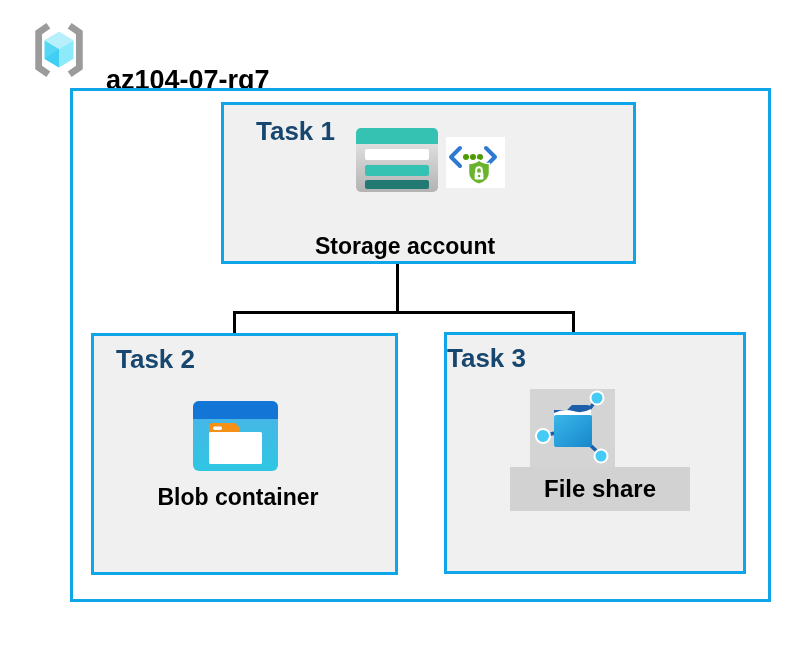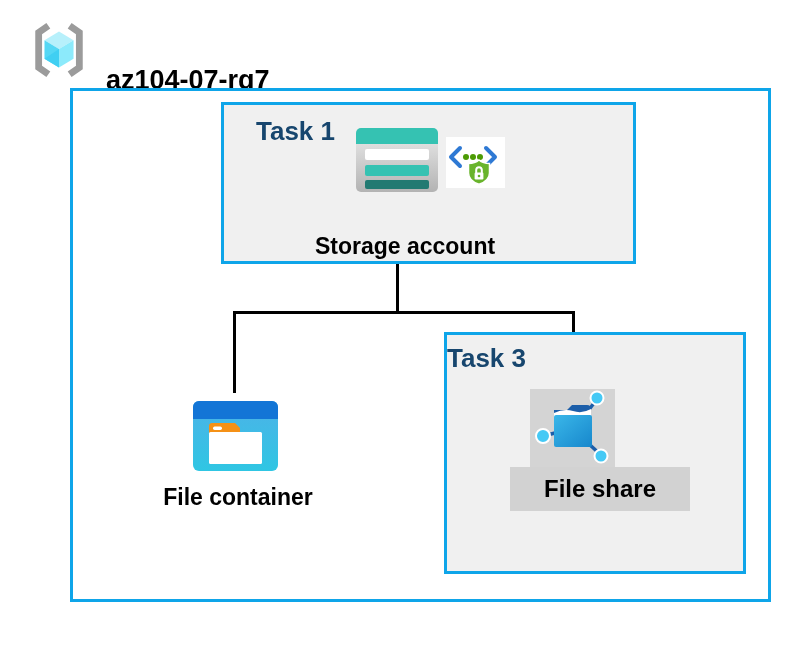--- a/index.html
+++ b/index.html
@@ -85,38 +85,41 @@
       <circle cx="34" cy="20" r="3" fill="#4c9b04"></circle>
       <path d="M33,23 c3,2.6 7.2,3.6 10.5,3.6 v9.4 c0,6.2 -6,9.8 -10.5,11.3 c-4.5,-1.5 -10.5,-5.1 -10.5,-11.3 v-9.4 c3.3,0 7.5,-1 10.5,-3.6 z" fill="#69b42c" stroke="#ffffff" stroke-width="1.5"></path>
       <path d="M30.2,36 v-3 a2.8,2.8 0 0 1 5.6,0 v3" fill="none" stroke="#ffffff" stroke-width="2"></path>
       <rect x="28.6" y="35.5" width="8.8" height="7" rx="1.2" fill="#ffffff"></rect>
       <circle cx="33" cy="39" r="1.3" fill="#69b42c"></circle>
     </svg>
   </div>
 
   <div class="item-label" style="left:305px;top:198px;width:200px;margin-top:36px;">Storage account</div>
 
+  <div class="box task-box" style="left:68px;top:333px;width:307px;height:242px;">
+    <div class="task-label" style="left:22px;top:9px;">Task 2</div>
+  </div>
 
   <div class="abs" style="left:193px;top:401px;">
     <svg width="85" height="70" viewBox="0 0 85 70">
       <defs>
         <linearGradient id="gradBlob" x1="0" y1="0" x2="0" y2="1">
           <stop offset="0" stop-color="#4db2e8"></stop>
             <stop offset="1" stop-color="#2fc6e3"></stop>
         </linearGradient>
       </defs>
       <rect x="0" y="0" width="85" height="70" rx="6" fill="url(#gradBlob)"></rect>
       <path d="M6,0 h73 a6,6 0 0 1 6,6 v12 H0 V6 a6,6 0 0 1 6,-6 z" fill="#1375d6"></path>
       <path d="M19,22 a3,3 0 0 0 -3,3 v8 h31 v-6 l-5,-5 z" fill="#f59116"></path>
       <rect x="20" y="25.5" width="9" height="3.4" rx="1.7" fill="#ffffff"></rect>
       <rect x="16" y="31" width="53" height="32" rx="1.5" fill="#ffffff"></rect>
     </svg>
   </div>
 
-  <div class="item-label" style="left:138px;top:485px;width:200px;">File container</div>
+  <div class="item-label" style="left:138px;top:485px;width:200px;">Blob container</div>
 
   <div class="box task-box" style="left:421px;top:332px;width:302px;height:242px;">
     <div class="task-label" style="left:0;top:9px;">Task 3</div>
   </div>
 
   <div class="fs-gray" style="left:530px;top:389px;width:85px;height:78px;"></div>
   <div class="abs" style="left:530px;top:389px;">
     <svg width="85" height="78" viewBox="0 0 85 78">
       <defs>
         <linearGradient id="gradFS" x1="0" y1="0" x2="1" y2="1">

